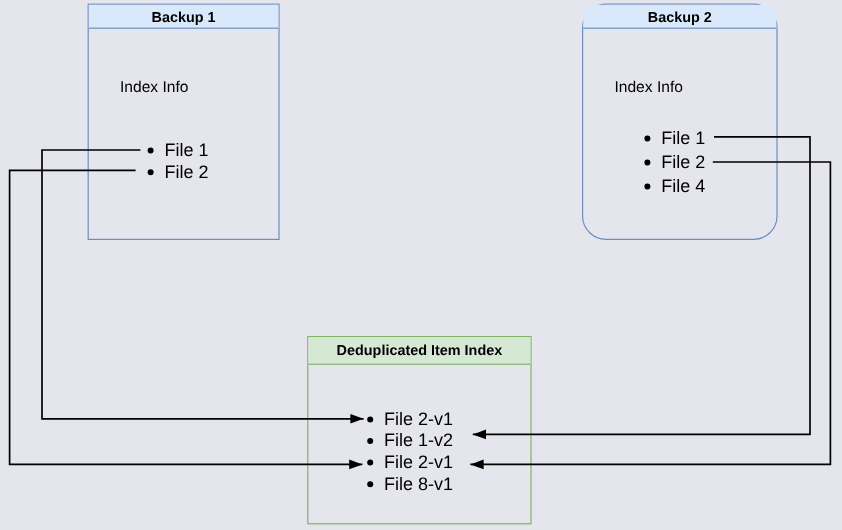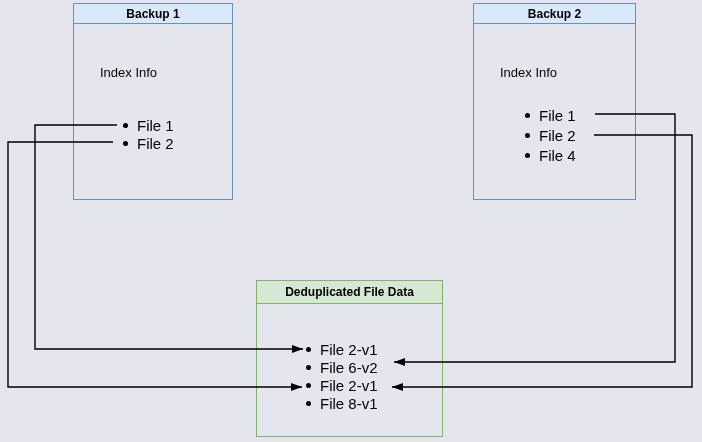--- a/index.html
+++ b/index.html
@@ -68,21 +68,21 @@
         <span class="dot"></span>
         <span>File 1</span>
       </div>
       <div class="bullet-row row18">
         <span class="dot"></span>
         <span>File 2</span>
       </div>
     </div>
   </div>
 
-  <div class="box blue" style="left:473px;top:3px;width:163px;height:197px;">
+  <div class="box blue" style="left:485px;top:3px;width:163px;height:197px;border-radius:20px;">
     <div class="box-header">
       <span>Backup 2</span>
     </div>
     <div class="body-label" style="left:26px;top:61px;">Index Info</div>
     <div class="bullet-list" style="left:51px;top:101px;">
       <div class="bullet-row row20">
         <span class="dot"></span>
         <span>File 1</span>
       </div>
       <div class="bullet-row row20">
@@ -91,30 +91,30 @@
       </div>
       <div class="bullet-row row20">
         <span class="dot"></span>
         <span>File 4</span>
       </div>
     </div>
   </div>
 
   <div class="box green" style="left:256px;top:280px;width:187px;height:157px;">
     <div class="box-header">
-      <span>Deduplicated File Data</span>
+      <span>Deduplicated Item Index</span>
     </div>
     <div class="bullet-list" style="left:49px;top:59px;">
       <div class="bullet-row row18">
         <span class="dot"></span>
         <span>File 2-v1</span>
       </div>
       <div class="bullet-row row18">
         <span class="dot"></span>
-        <span>File 6-v2</span>
+        <span>File 1-v2</span>
       </div>
       <div class="bullet-row row18">
         <span class="dot"></span>
         <span>File 2-v1</span>
       </div>
       <div class="bullet-row row18">
         <span class="dot"></span>
         <span>File 8-v1</span>
       </div>
     </div>

